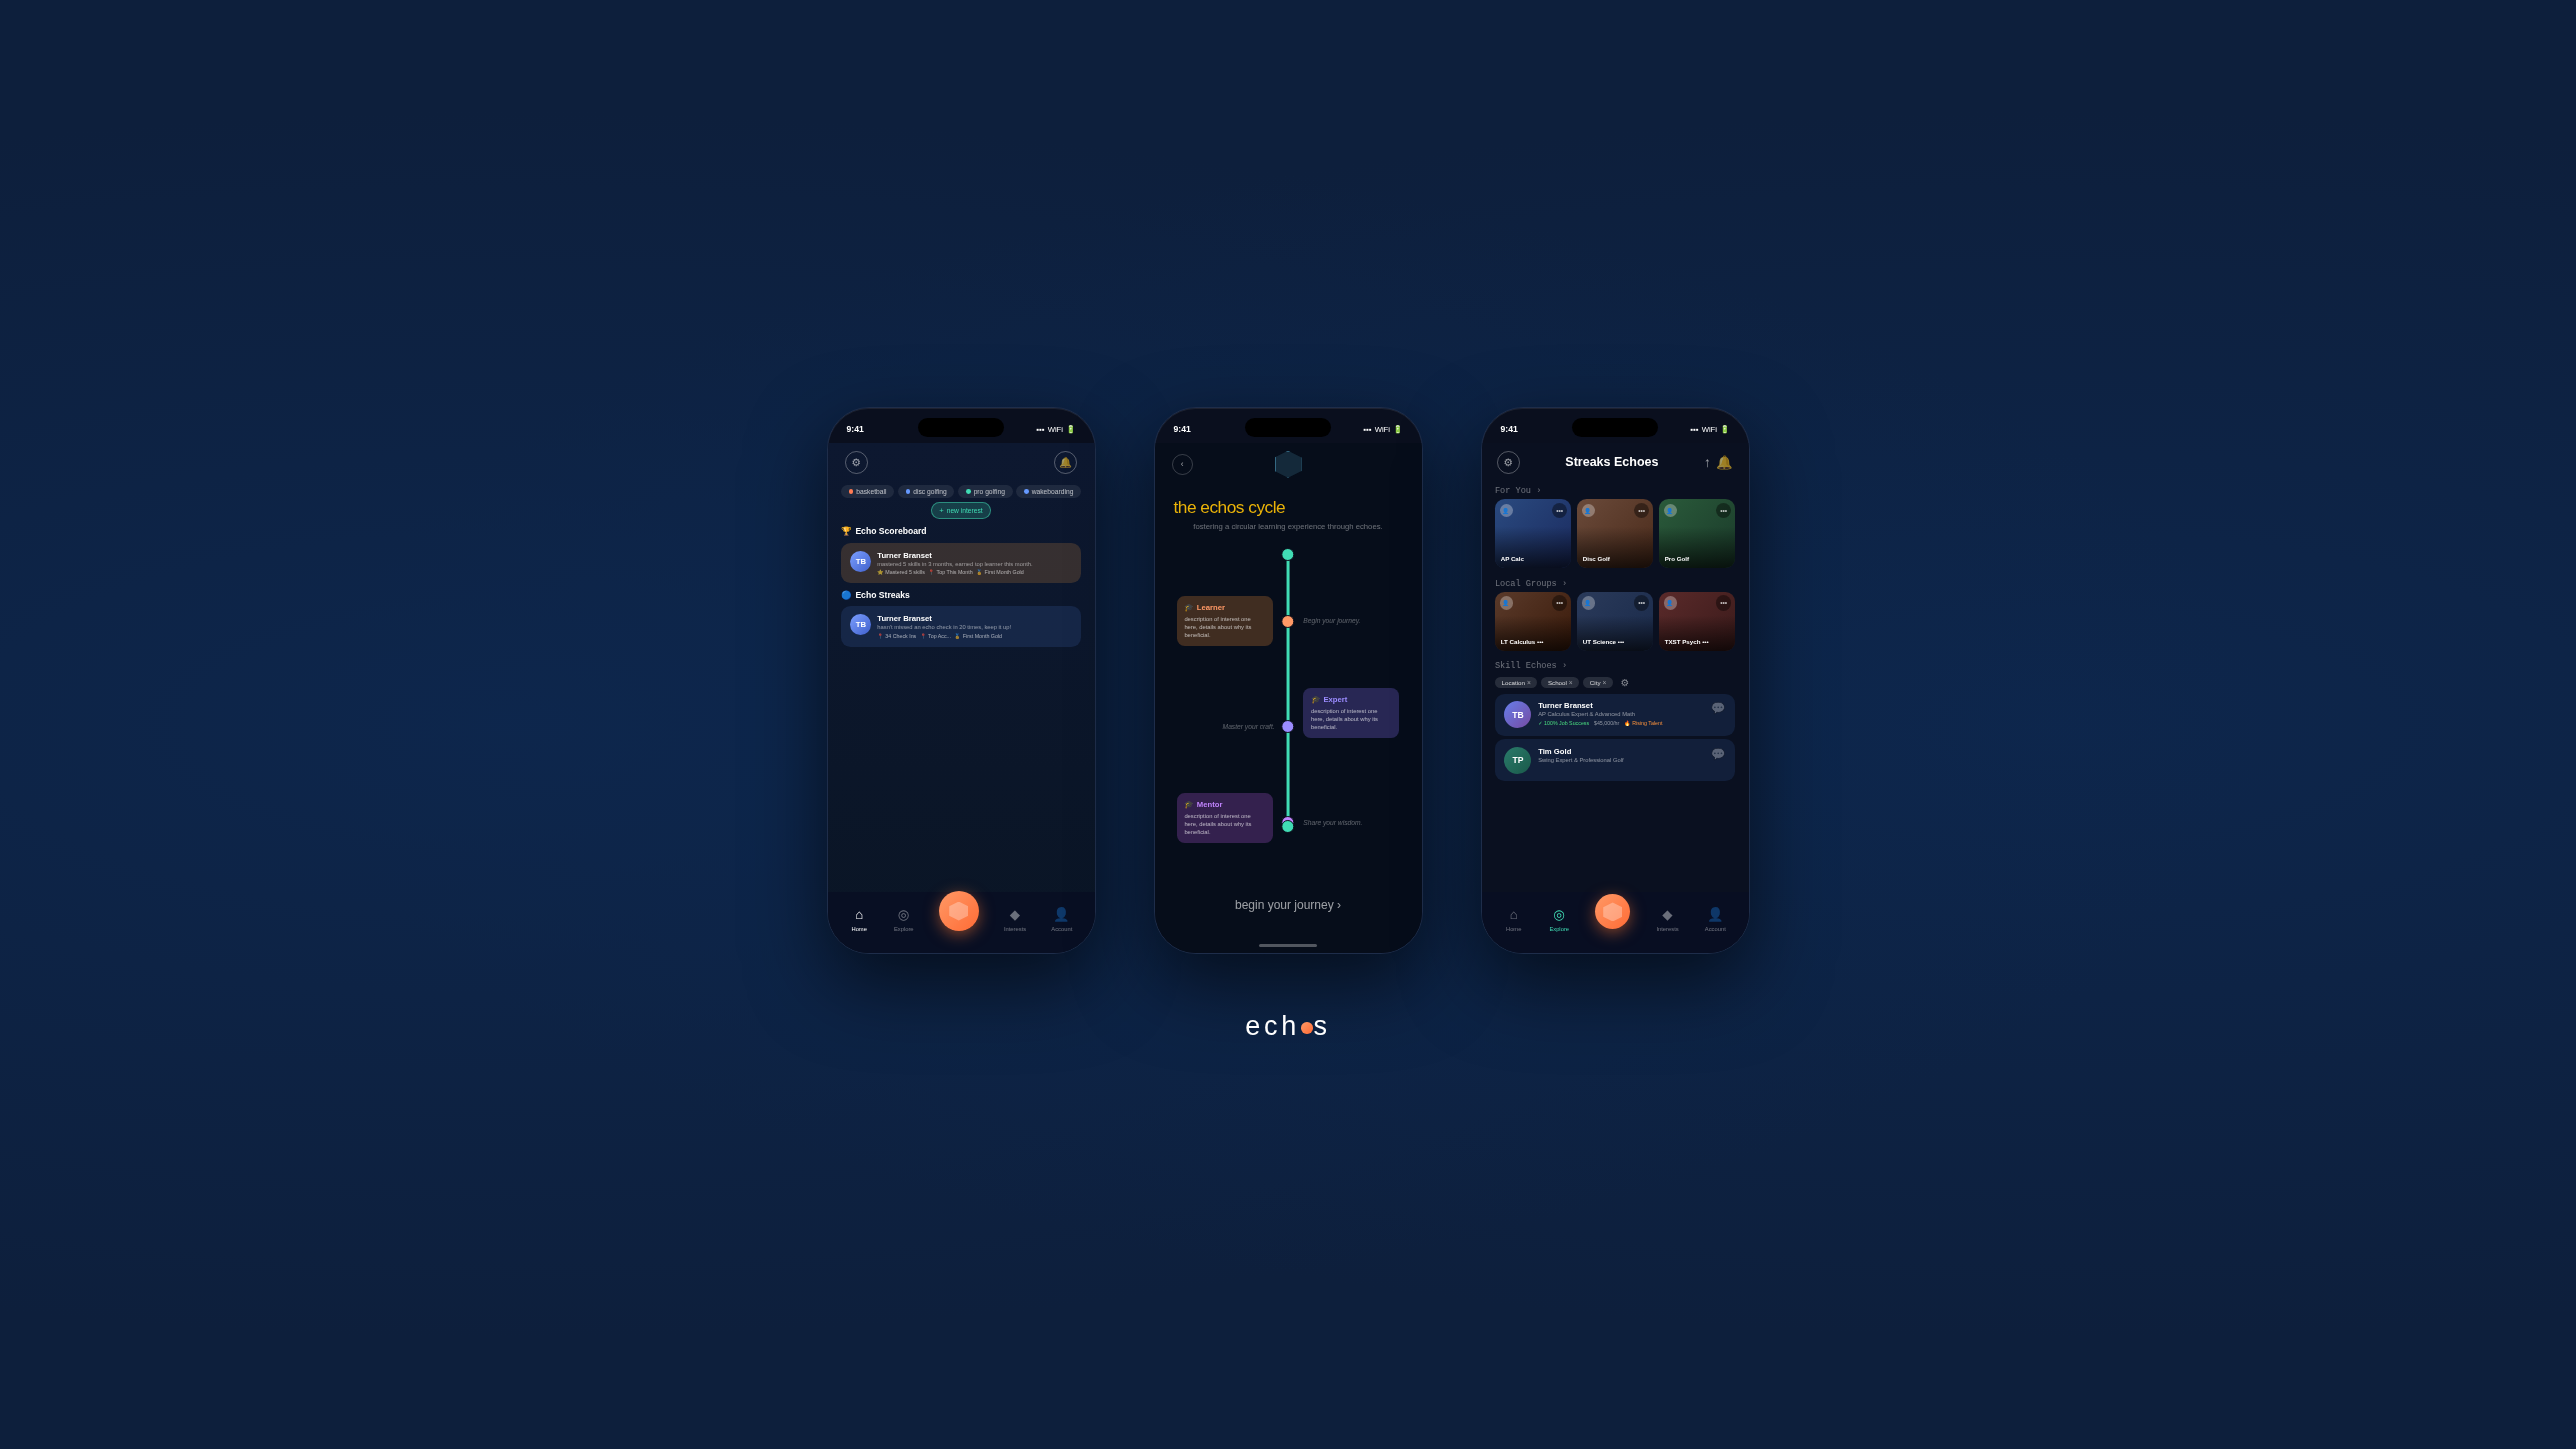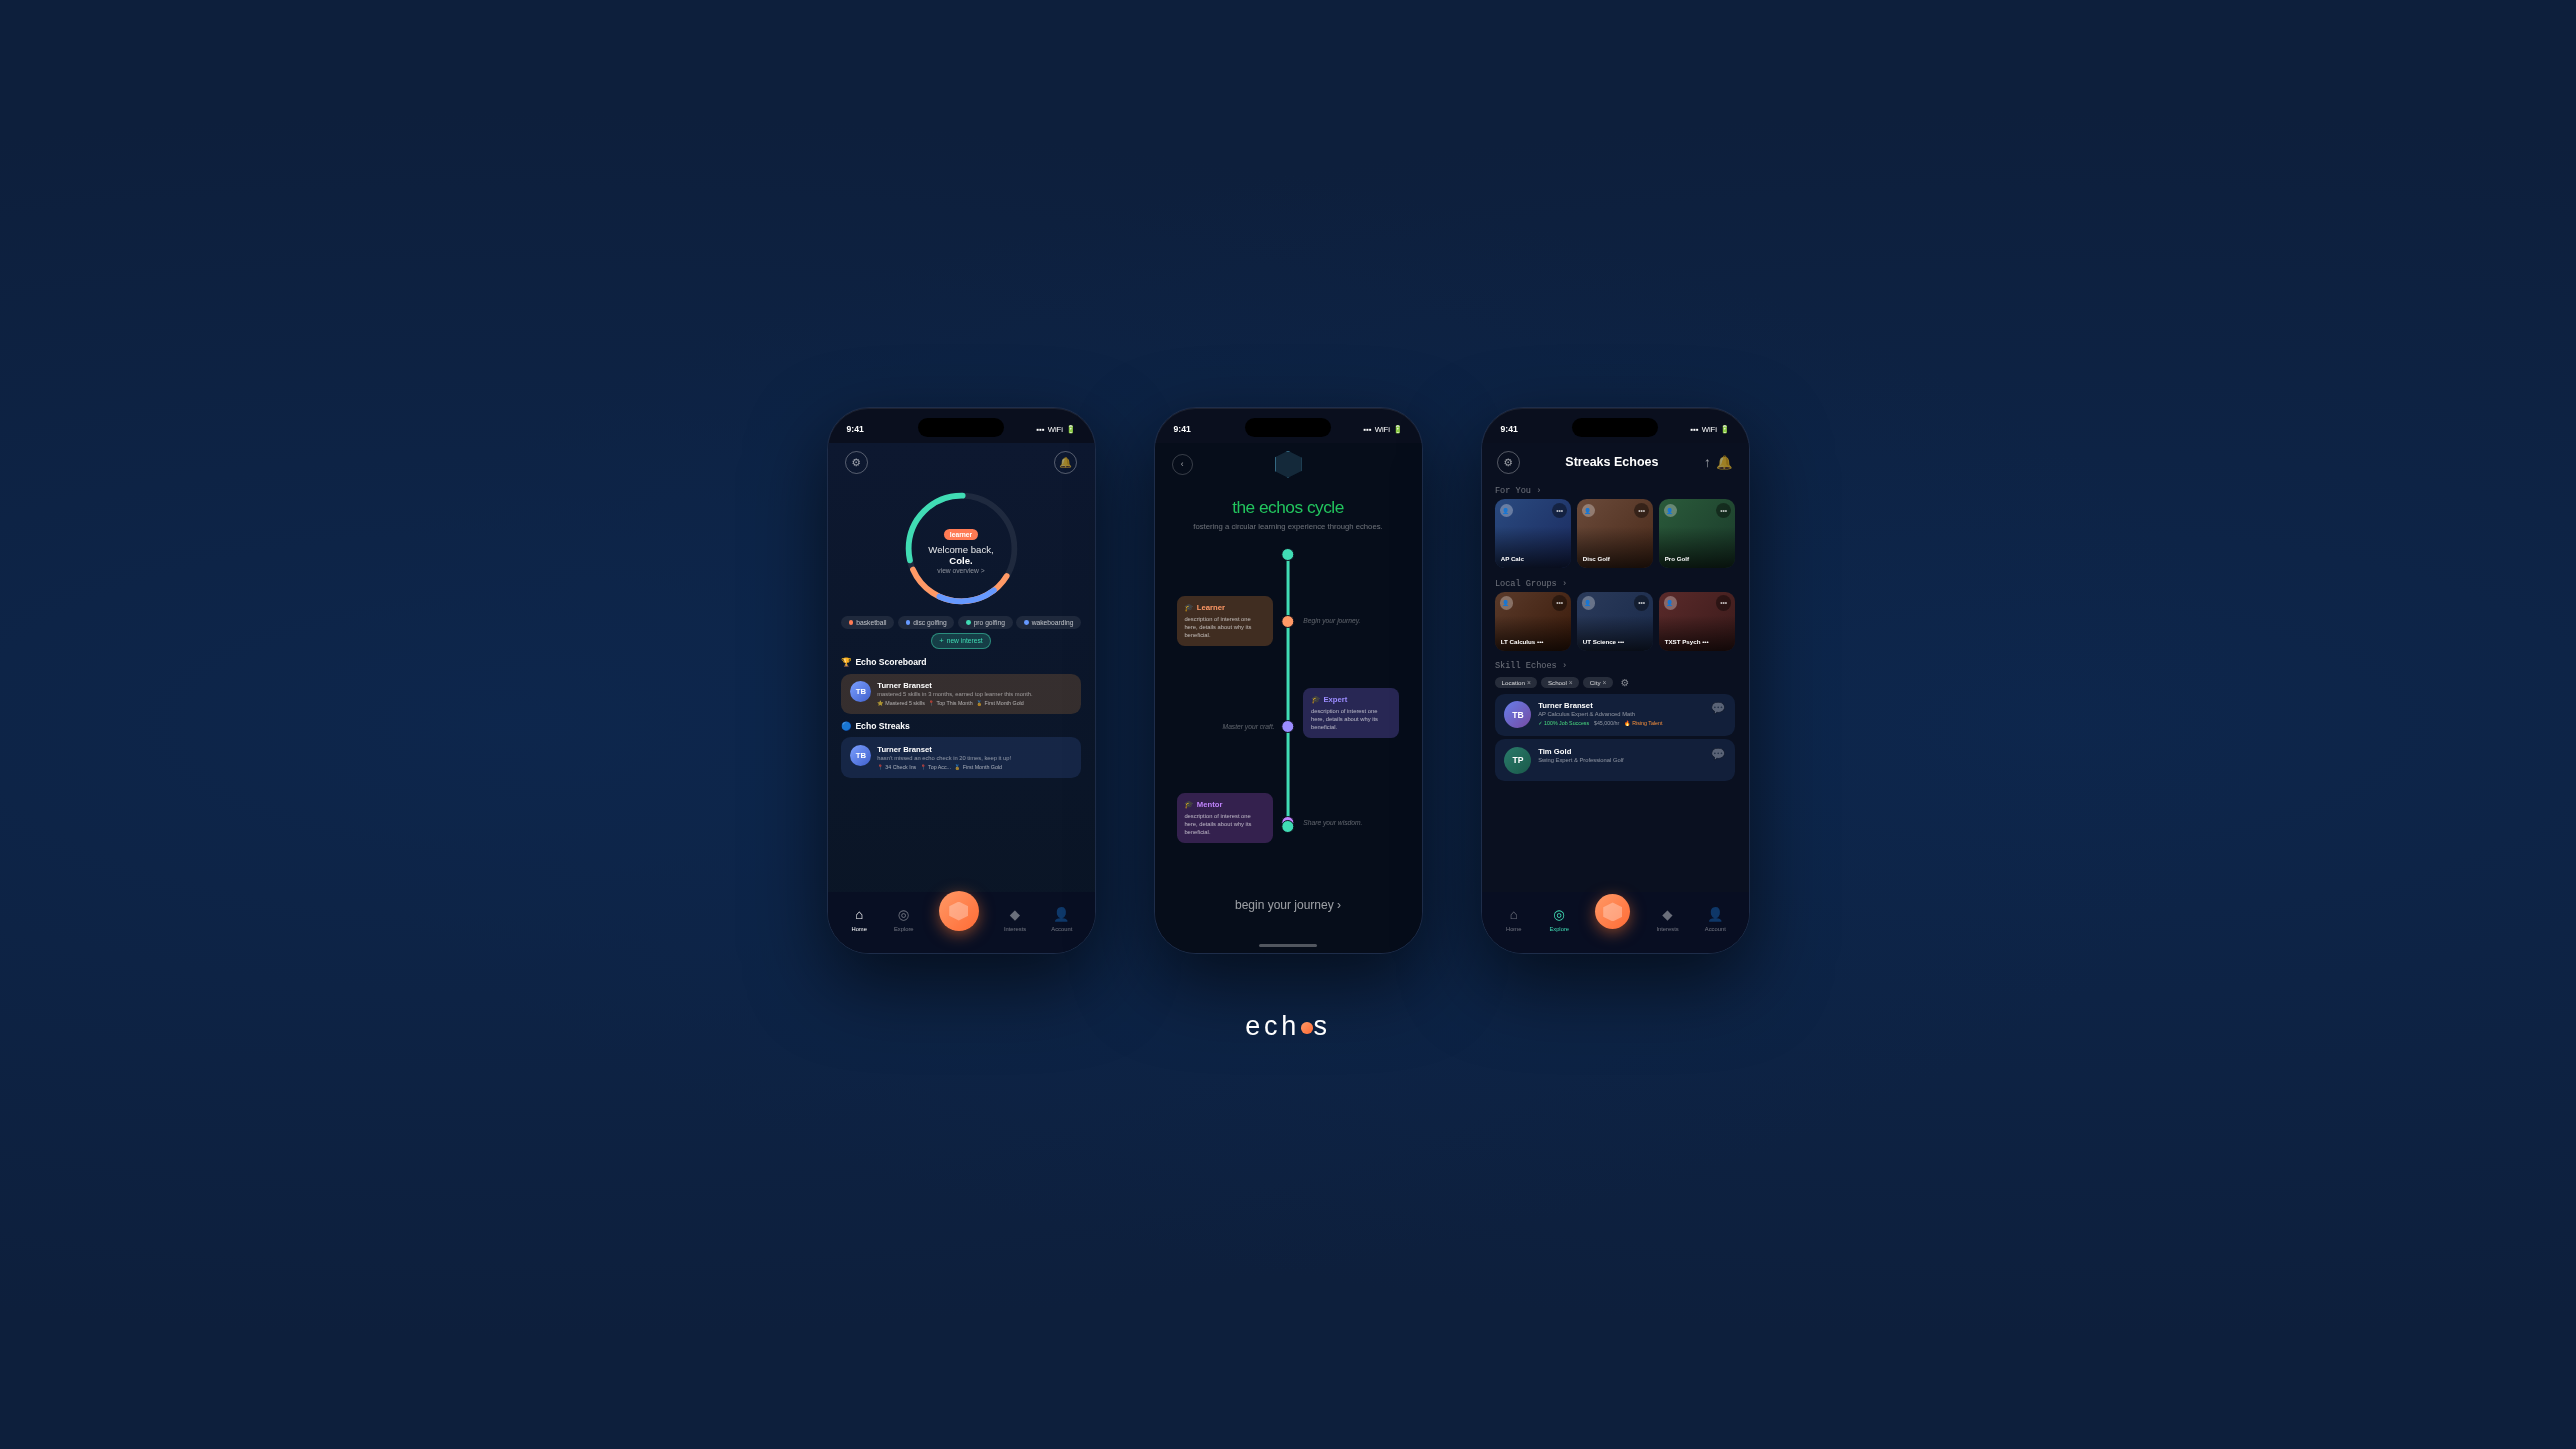--- a/index.html
+++ b/index.html
@@ -325,22 +325,22 @@
       border-radius: 50%;
       border: 1px solid rgba(255,255,255,0.2);
       display: flex; align-items: center; justify-content: center;
       color: rgba(255,255,255,0.6);
       font-size: 8.6px;
     }
 
     .cycle-title {
       font-size: 17.3px;
       font-weight: 300;
-      color: #22c55e;
-      text-align: center;
+      color: #eab308;
+      text-align: left;
       padding: 11.5px 19px 3.8px;
       letter-spacing: -0.5px;
     }
     .cycle-subtitle {
       font-size: 7.7px;
       color: rgba(255,255,255,0.4);
       text-align: center;
       padding: 0 29px 9.6px;
       line-height: 1.4;
     }
@@ -545,40 +545,20 @@
       </div>
     </div>
 
     <div class="phone-content phone1-content">
 
       <div class="phone1-topbar">
         <div class="icon-circle">⚙</div>
         <div class="icon-circle">🔔</div>
       </div>
 
-      <div class="ring-container">
-        <svg class="ring-svg" viewBox="0 0 130 130">
-
-          <circle cx="65" cy="65" r="55" fill="none" stroke="rgba(255,255,255,0.08)" stroke-width="6"></circle>
-
-          <circle cx="65" cy="65" r="55" fill="none" stroke="#ff9966" stroke-width="6" stroke-dasharray="120 226" stroke-dashoffset="-30" stroke-linecap="round"></circle>
-
-          <circle cx="65" cy="65" r="55" fill="none" stroke="#40dcb4" stroke-width="6" stroke-dasharray="100 246" stroke-dashoffset="-160" stroke-linecap="round"></circle>
-
-          <circle cx="65" cy="65" r="55" fill="none" stroke="#6699ff" stroke-width="6" stroke-dasharray="60 286" stroke-dashoffset="-50" stroke-linecap="round"></circle>
-        </svg>
-        <div class="ring-label">
-          <div class="learner-badge">learner</div>
-          <div class="welcome-text">
-            <span>Welcome back,</span><br>
-            <strong>Cole.</strong>
-          </div>
-          <div class="view-overview">view overview &gt;</div>
-        </div>
-      </div>
 
       <div class="interest-tags">
         <div class="interest-tag">
           <span class="dot" style="background:#ff7b54;"></span>
           <span>basketball</span>
         </div>
         <div class="interest-tag">
           <span class="dot" style="background:#6699ff;"></span>
           <span>disc golfing</span>
         </div>

